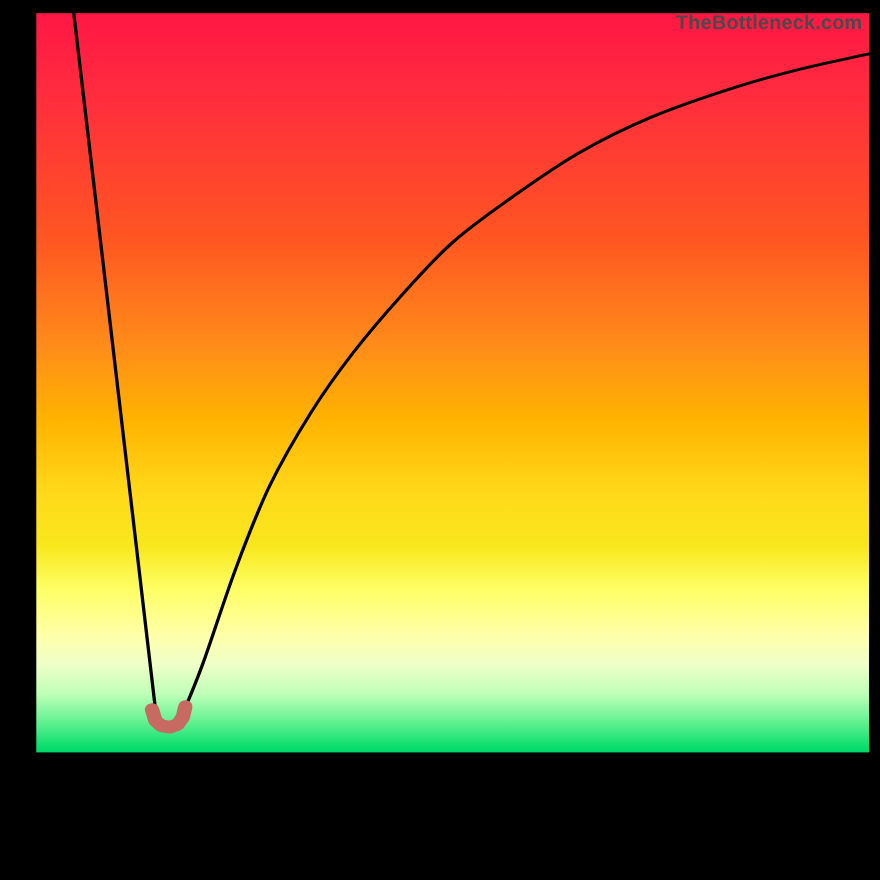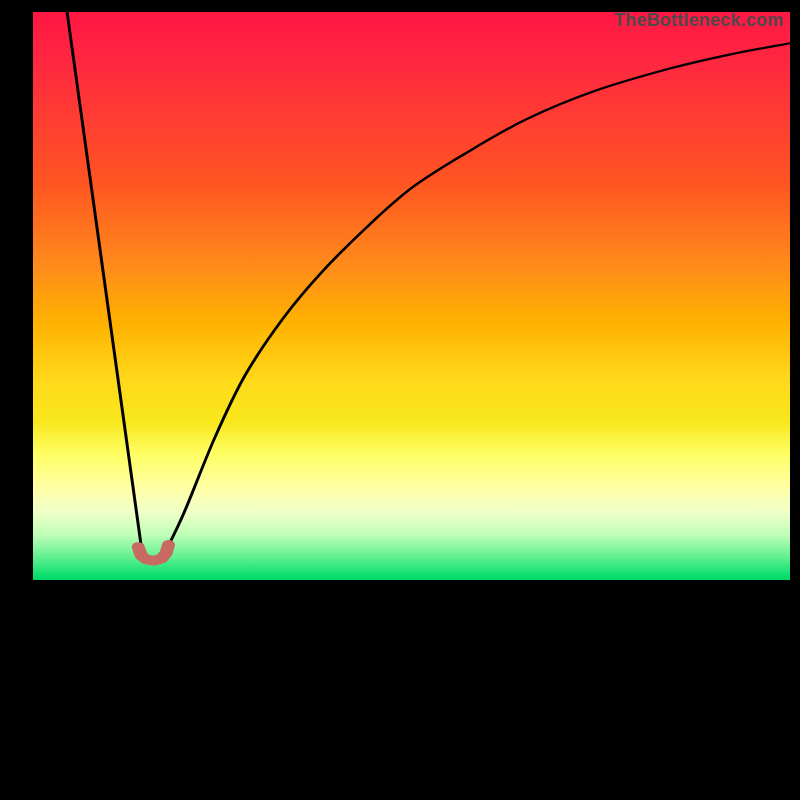--- a/index.html
+++ b/index.html
@@ -8,21 +8,21 @@
     width: 800px;
     height: 800px;
     background: #000;
     position: relative;
   }
   .plot {
     position: absolute;
     left: 33px;
     top: 12px;
     width: 757px;
-    height: 568px;
+    height: 672px;
     background: linear-gradient(
       to bottom,
       #ff1744 0%,
       #ff2a3f 10%,
       #ff5522 30%,
       #ff8c1a 45%,
       #ffb300 55%,
       #ffd91a 65%,
       #f8e71c 72%,
       #ffff66 78%,

